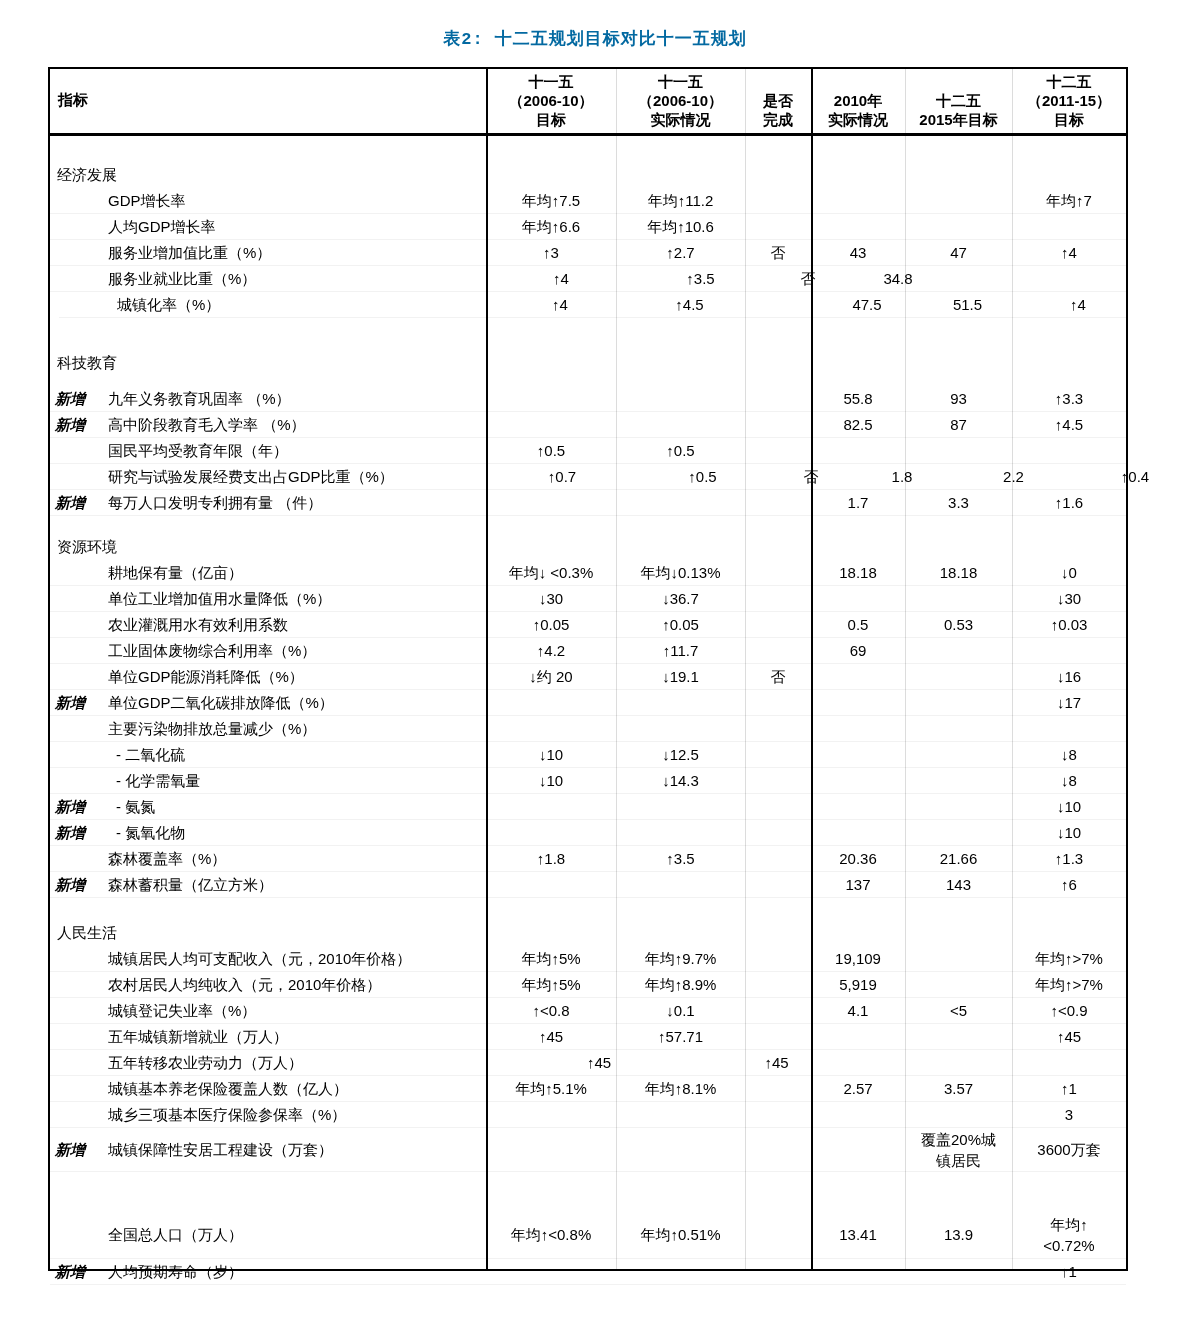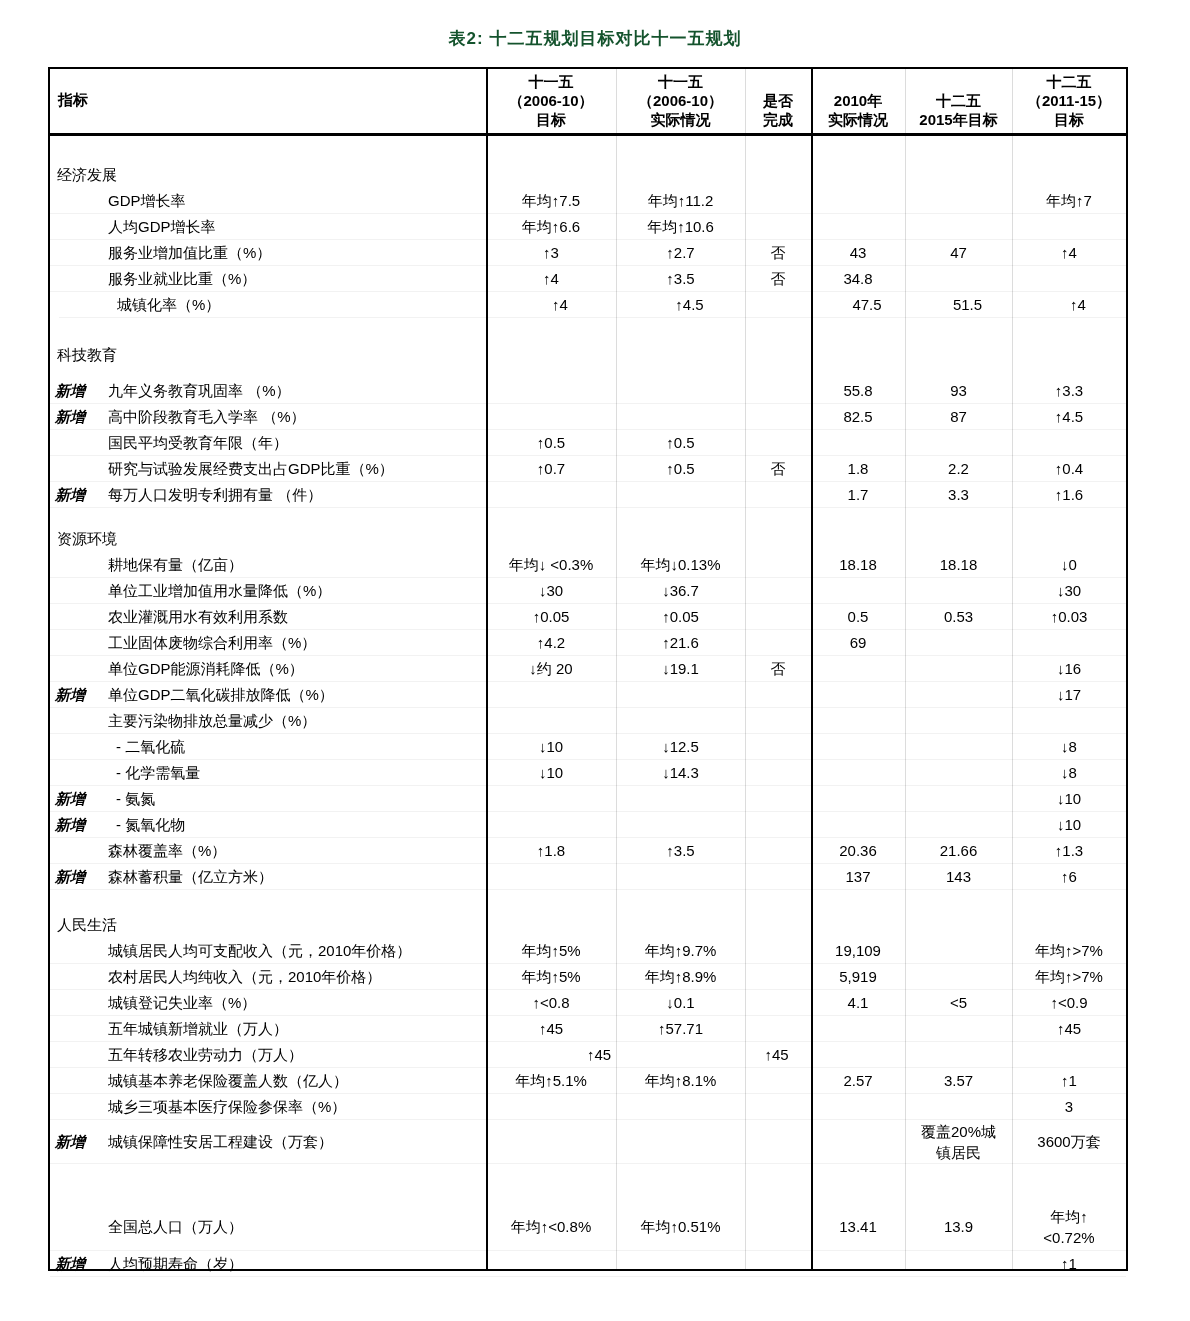--- a/index.html
+++ b/index.html
@@ -60,21 +60,21 @@
   .row .cell.c1.sub{padding-left:66px;}
   .new-tag{
     position:absolute;left:5px;font-weight:bold;font-style:italic;font-size:15px;
   }
   .spacer{width:100%;}
 </style>
 </head>
 <body>
 <div class="page">
 
-  <div class="doc-title" style="color: #14532d;">表2: 十二五规划目标对比十一五规划</div>
+  <div class="doc-title" style="color: #0369a1; font-family: Liberation Mono, monospace;">表2: 十二五规划目标对比十一五规划</div>
 
   <div class="tbl">
     <div class="vline v1"></div>
     <div class="vline v2"></div>
     <div class="gline g1"></div>
     <div class="gline g2"></div>
     <div class="gline g3"></div>
     <div class="gline g4"></div>
 
     <div class="grid thead">
@@ -141,21 +141,21 @@
           <div class="cell c1">
             <span>服务业增加值比重（%）</span>
           </div>
           <div class="cell">↑3</div>
           <div class="cell">↑2.7</div>
           <div class="cell">否</div>
           <div class="cell">43</div>
           <div class="cell">47</div>
           <div class="cell">↑4</div>
         </div>
-        <div class="grid row" style="height: 26px;">
+        <div class="grid row" style="height: 26px; gap: 10px;">
           <div class="cell c1">
             <span>服务业就业比重（%）</span>
           </div>
           <div class="cell">↑4</div>
           <div class="cell">↑3.5</div>
           <div class="cell">否</div>
           <div class="cell">34.8</div>
           <div class="cell"></div>
           <div class="cell"></div>
         </div>
@@ -163,21 +163,21 @@
           <div class="cell c1">
             <span>城镇化率（%）</span>
           </div>
           <div class="cell">↑4</div>
           <div class="cell">↑4.5</div>
           <div class="cell"></div>
           <div class="cell">47.5</div>
           <div class="cell">51.5</div>
           <div class="cell">↑4</div>
         </div>
-        <div class="sec-title" style="margin-top: 24px;">科技教育</div>
+        <div class="sec-title" style="margin-top: 32px;">科技教育</div>
         <div class="spacer" style="height: 10px;"></div>
         <div class="grid row" style="height: 26px;">
           <div class="cell c1">
             <span class="new-tag">新增</span>
             <span>九年义务教育巩固率 （%）</span>
           </div>
           <div class="cell"></div>
           <div class="cell"></div>
           <div class="cell"></div>
           <div class="cell">55.8</div>
@@ -200,21 +200,21 @@
           <div class="cell c1">
             <span>国民平均受教育年限（年）</span>
           </div>
           <div class="cell">↑0.5</div>
           <div class="cell">↑0.5</div>
           <div class="cell"></div>
           <div class="cell"></div>
           <div class="cell"></div>
           <div class="cell"></div>
         </div>
-        <div class="grid row" style="height: 26px;">
+        <div class="grid row" style="height: 26px; gap: 11px;">
           <div class="cell c1">
             <span>研究与试验发展经费支出占GDP比重（%）</span>
           </div>
           <div class="cell">↑0.7</div>
           <div class="cell">↑0.5</div>
           <div class="cell">否</div>
           <div class="cell">1.8</div>
           <div class="cell">2.2</div>
           <div class="cell">↑0.4</div>
         </div>
@@ -262,21 +262,21 @@
           <div class="cell"></div>
           <div class="cell">0.5</div>
           <div class="cell">0.53</div>
           <div class="cell">↑0.03</div>
         </div>
         <div class="grid row" style="height: 26px;">
           <div class="cell c1">
             <span>工业固体废物综合利用率（%）</span>
           </div>
           <div class="cell">↑4.2</div>
-          <div class="cell">↑21.6</div>
+          <div class="cell">↑11.7</div>
           <div class="cell"></div>
           <div class="cell">69</div>
           <div class="cell"></div>
           <div class="cell"></div>
         </div>
         <div class="grid row" style="height: 26px;">
           <div class="cell c1">
             <span>单位GDP能源消耗降低（%）</span>
           </div>
           <div class="cell">↓约 20</div>

